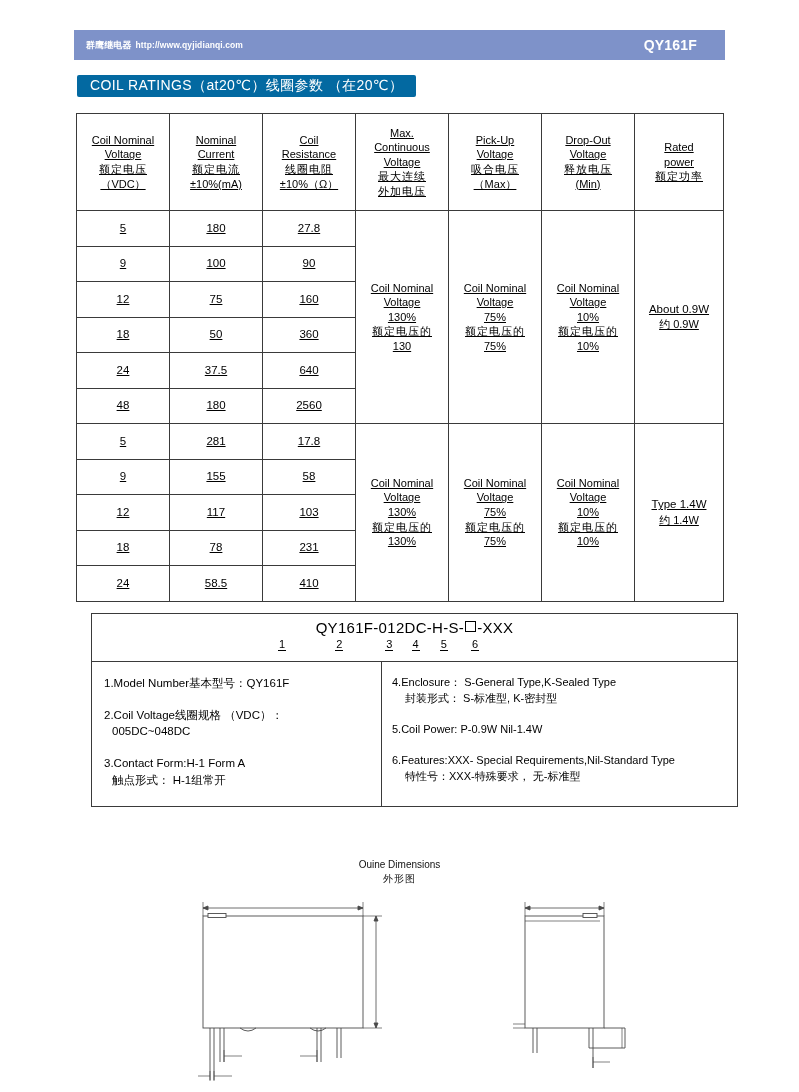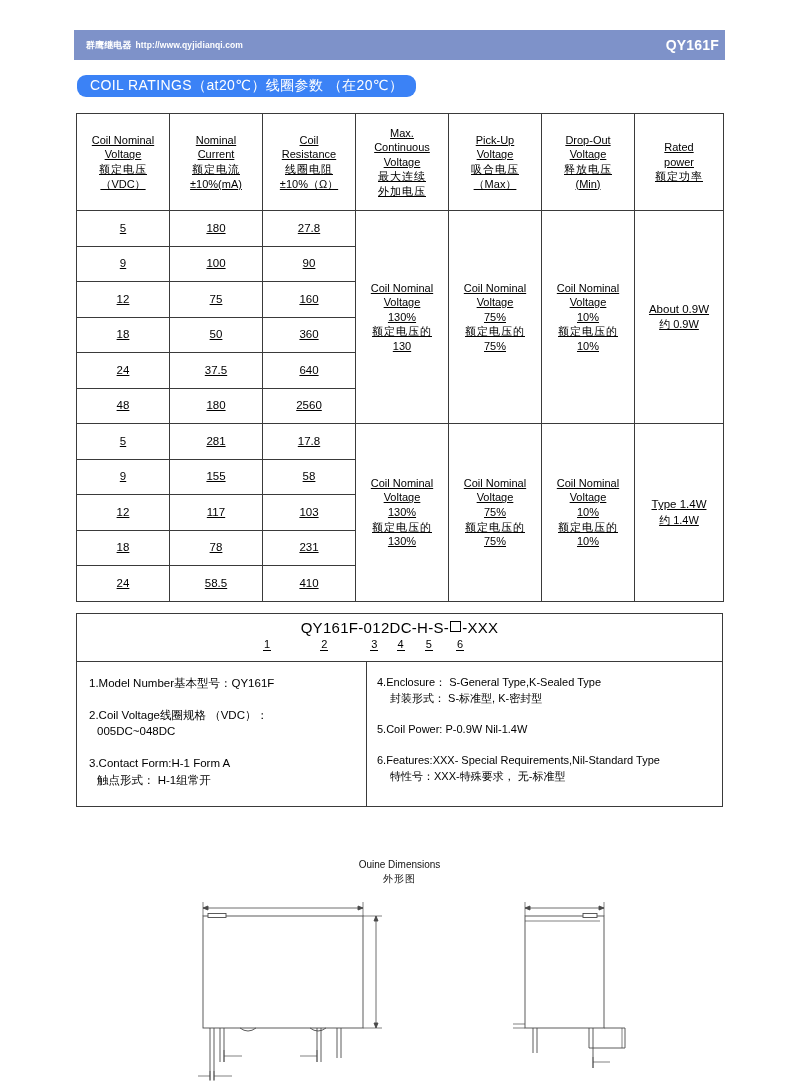--- a/index.html
+++ b/index.html
@@ -28,21 +28,21 @@
     position: absolute;
     left: 74px;
     top: 30px;
     width: 651px;
     height: 30px;
     background: #7e92c9;
     display: flex;
     align-items: center;
     justify-content: space-between;
     box-sizing: border-box;
-    padding: 0 6px 0 12px;
+    padding: 0 28px 0 12px;
   }
   .brandline {
     color: #ffffff;
     font-size: 8.5px;
     font-weight: bold;
     letter-spacing: 0.1px;
     white-space: nowrap;
   }
   .brandline .cn { font-size: 9px; margin-right: 4px; }
   .model-code {
@@ -50,22 +50,22 @@
     font-size: 14px;
     font-weight: bold;
     letter-spacing: 0.2px;
     white-space: nowrap;
     margin-left: 28px;
   }
 
   
   .pill {
     position: absolute;
-    background: #3b82f6;
-    border-radius: 9px;
+    background: #0369a1;
+    border-radius: 2px;
     color: #ffffff;
     font-size: 14px;
     letter-spacing: 0.4px;
     display: flex;
     align-items: center;
     padding: 0 13px;
     box-sizing: border-box;
     white-space: nowrap;
     height: 22px;
   }
@@ -105,21 +105,21 @@
   .hdr-en { display:block; }
   .hdr-cn { display:block; letter-spacing: 1px; }
   .cell-multi { line-height: 1.3; }
   .cell-multi .cn { letter-spacing: 1px; }
   .about-line { font-size: 11px; }
   .about-line .lead { font-size: 11.5px; }
 
   
   .order-box {
     position: absolute;
-    left: 76px;
+    left: 91px;
     top: 613px;
     width: 647px;
     border: 1px solid #3a3a3a;
     box-sizing: border-box;
   }
   .order-code-row {
     border-bottom: 1px solid #3a3a3a;
     height: 47px;
     position: relative;
   }

